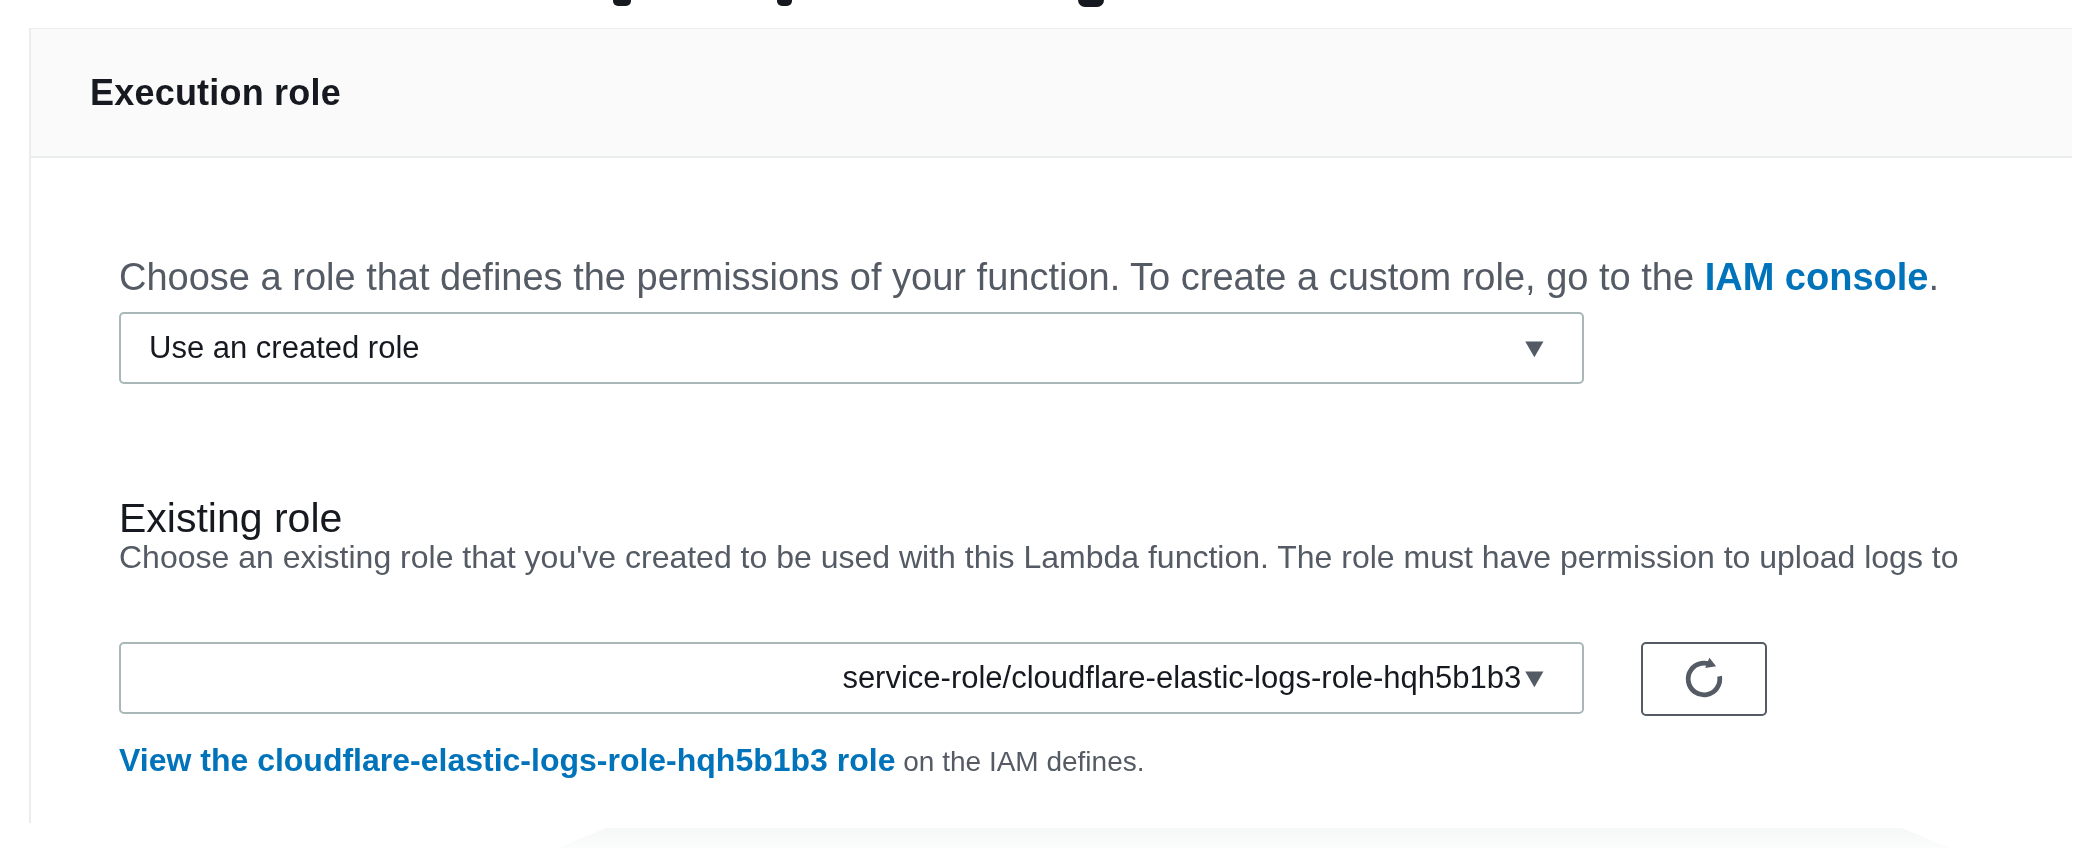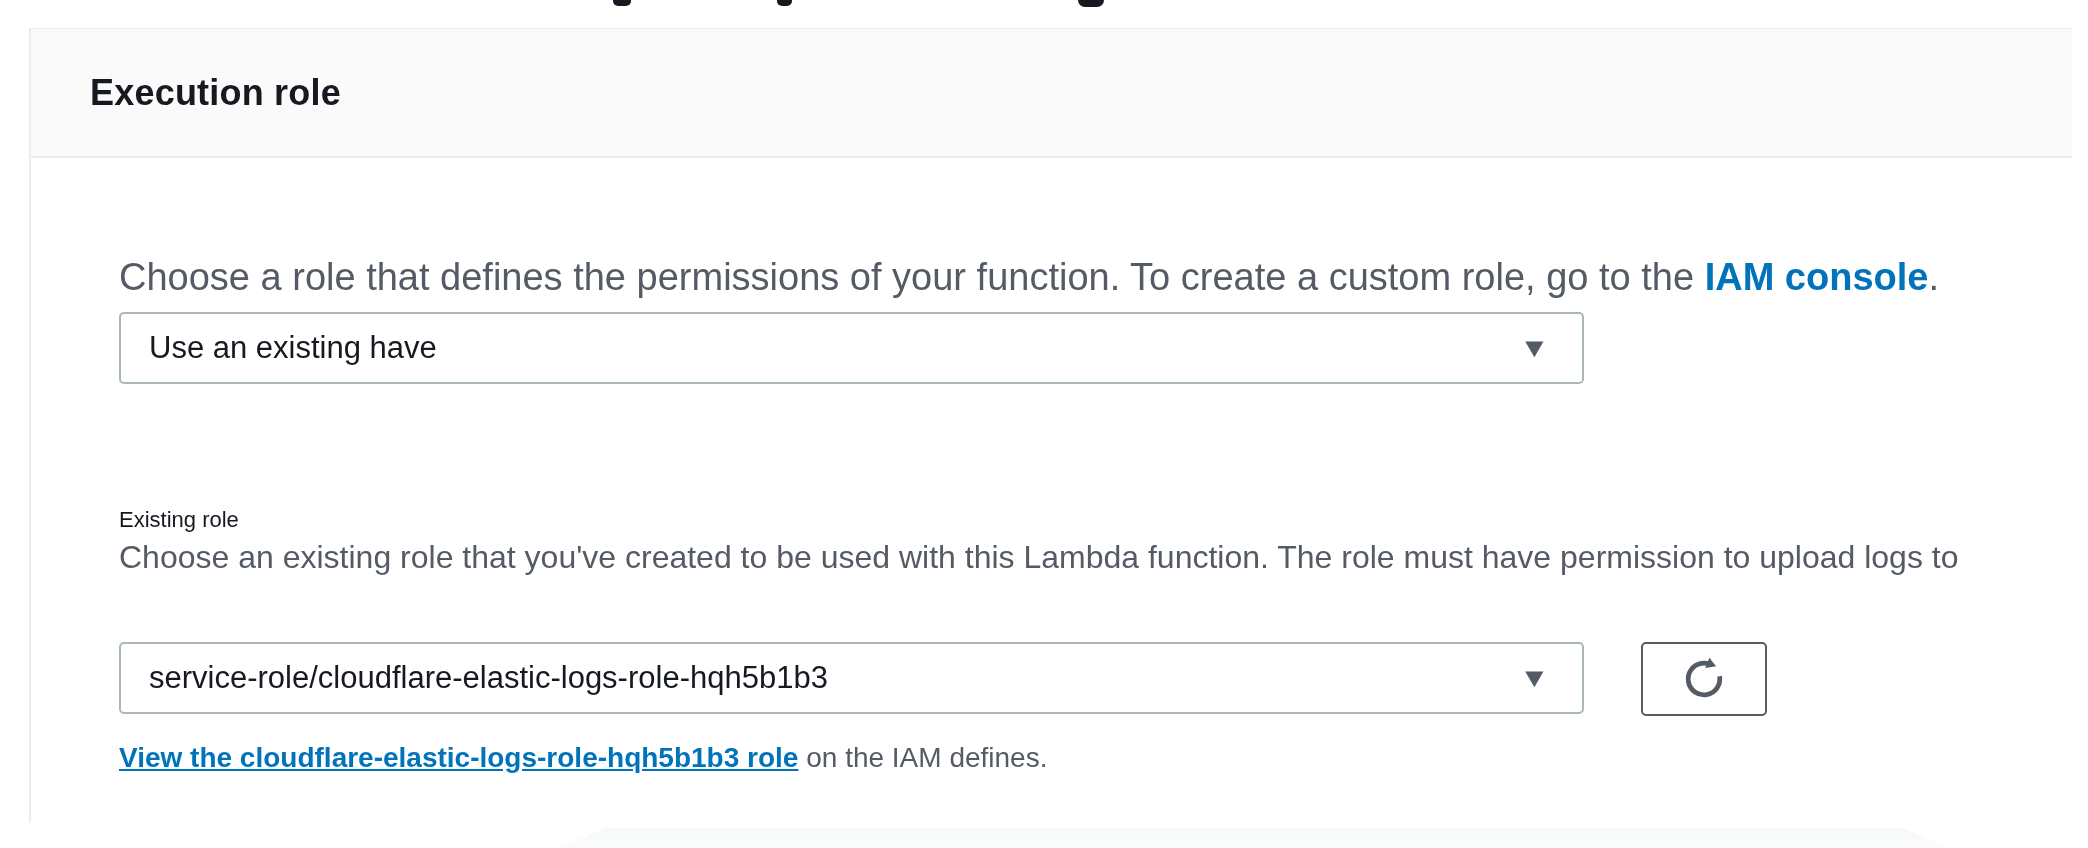--- a/index.html
+++ b/index.html
@@ -28,37 +28,37 @@
            font-size: 38px; color: #545b64; line-height: 40px; }
   .link-inline { color: #0073bb; font-weight: 700; text-decoration: none; cursor: pointer; }
 
   .select-box {
     position: absolute; left: 88px; width: 1465px; height: 72px;
     background: #ffffff; border: 2px solid #aab7b8; border-radius: 5px;
     display: flex; align-items: center; justify-content: space-between;
     padding: 0 34px 0 28px; cursor: pointer;
   }
   .select-1 { top: 283px; }
-  .select-2 { top: 613px; }
+  .select-2 { top: 613px; justify-content: flex-end; }
   .select-value { font-size: 31px; color: #16191f; white-space: nowrap; }
   .select-arrow { font-size: 27px; color: #545b64; line-height: 1; transform: scaleX(1.15); }
 
-  .field-label { position: absolute; left: 88px; top: 466px; font-size: 22px; color: #16191f; margin-top: 12px; }
+  .field-label { position: absolute; left: 88px; top: 466px; font-size: 41px; color: #16191f; }
   .field-desc  { position: absolute; left: 88px; top: 509px; width: 1960px;
                  font-size: 32px; color: #545b64; line-height: 38px; }
 
   .refresh-btn {
     position: absolute; left: 1610px; top: 613px; width: 126px; height: 74px;
     background: #ffffff; border: 2px solid #545b64; border-radius: 5px;
     display: flex; align-items: center; justify-content: center; cursor: pointer;
   }
   .refresh-btn svg { width: 46px; height: 46px; display: block; }
 
   .view-line { position: absolute; left: 88px; top: 713px; font-size: 28px; color: #545b64; }
-  .view-line .link-inline { font-size: 28px; text-decoration: underline; }
+  .view-line .link-inline { font-size: 32px; }
 
   .bottom-sheet {
     position: absolute; left: 558px; top: 828px; width: 1392px; height: 20px;
     background: linear-gradient(#f6f7f7, #fbfcfc);
     clip-path: polygon(48px 0, calc(100% - 48px) 0, 100% 100%, 0 100%);
   }
 </style>
 </head>
 <body>
 
@@ -68,21 +68,21 @@
 
 <div class="card">
 
   <div class="card-header">
     <span class="card-title">Execution role</span>
   </div>
 
   <p class="intro"><span>Choose a role that defines the permissions of your function. To create a custom role, go to the </span><a class="link-inline">IAM console</a><span>.</span></p>
 
   <div class="select-box select-1">
-    <span class="select-value">Use an existing have</span>
+    <span class="select-value">Use an created role</span>
     <span class="select-arrow">▼</span>
   </div>
 
   <div class="field-label">Existing role</div>
 
   <div class="field-desc">
     <span>Choose an existing role that you've created to be used with this Lambda function. The role must have permission to upload logs to</span><br>
   </div>
 
   <div class="select-box select-2">

